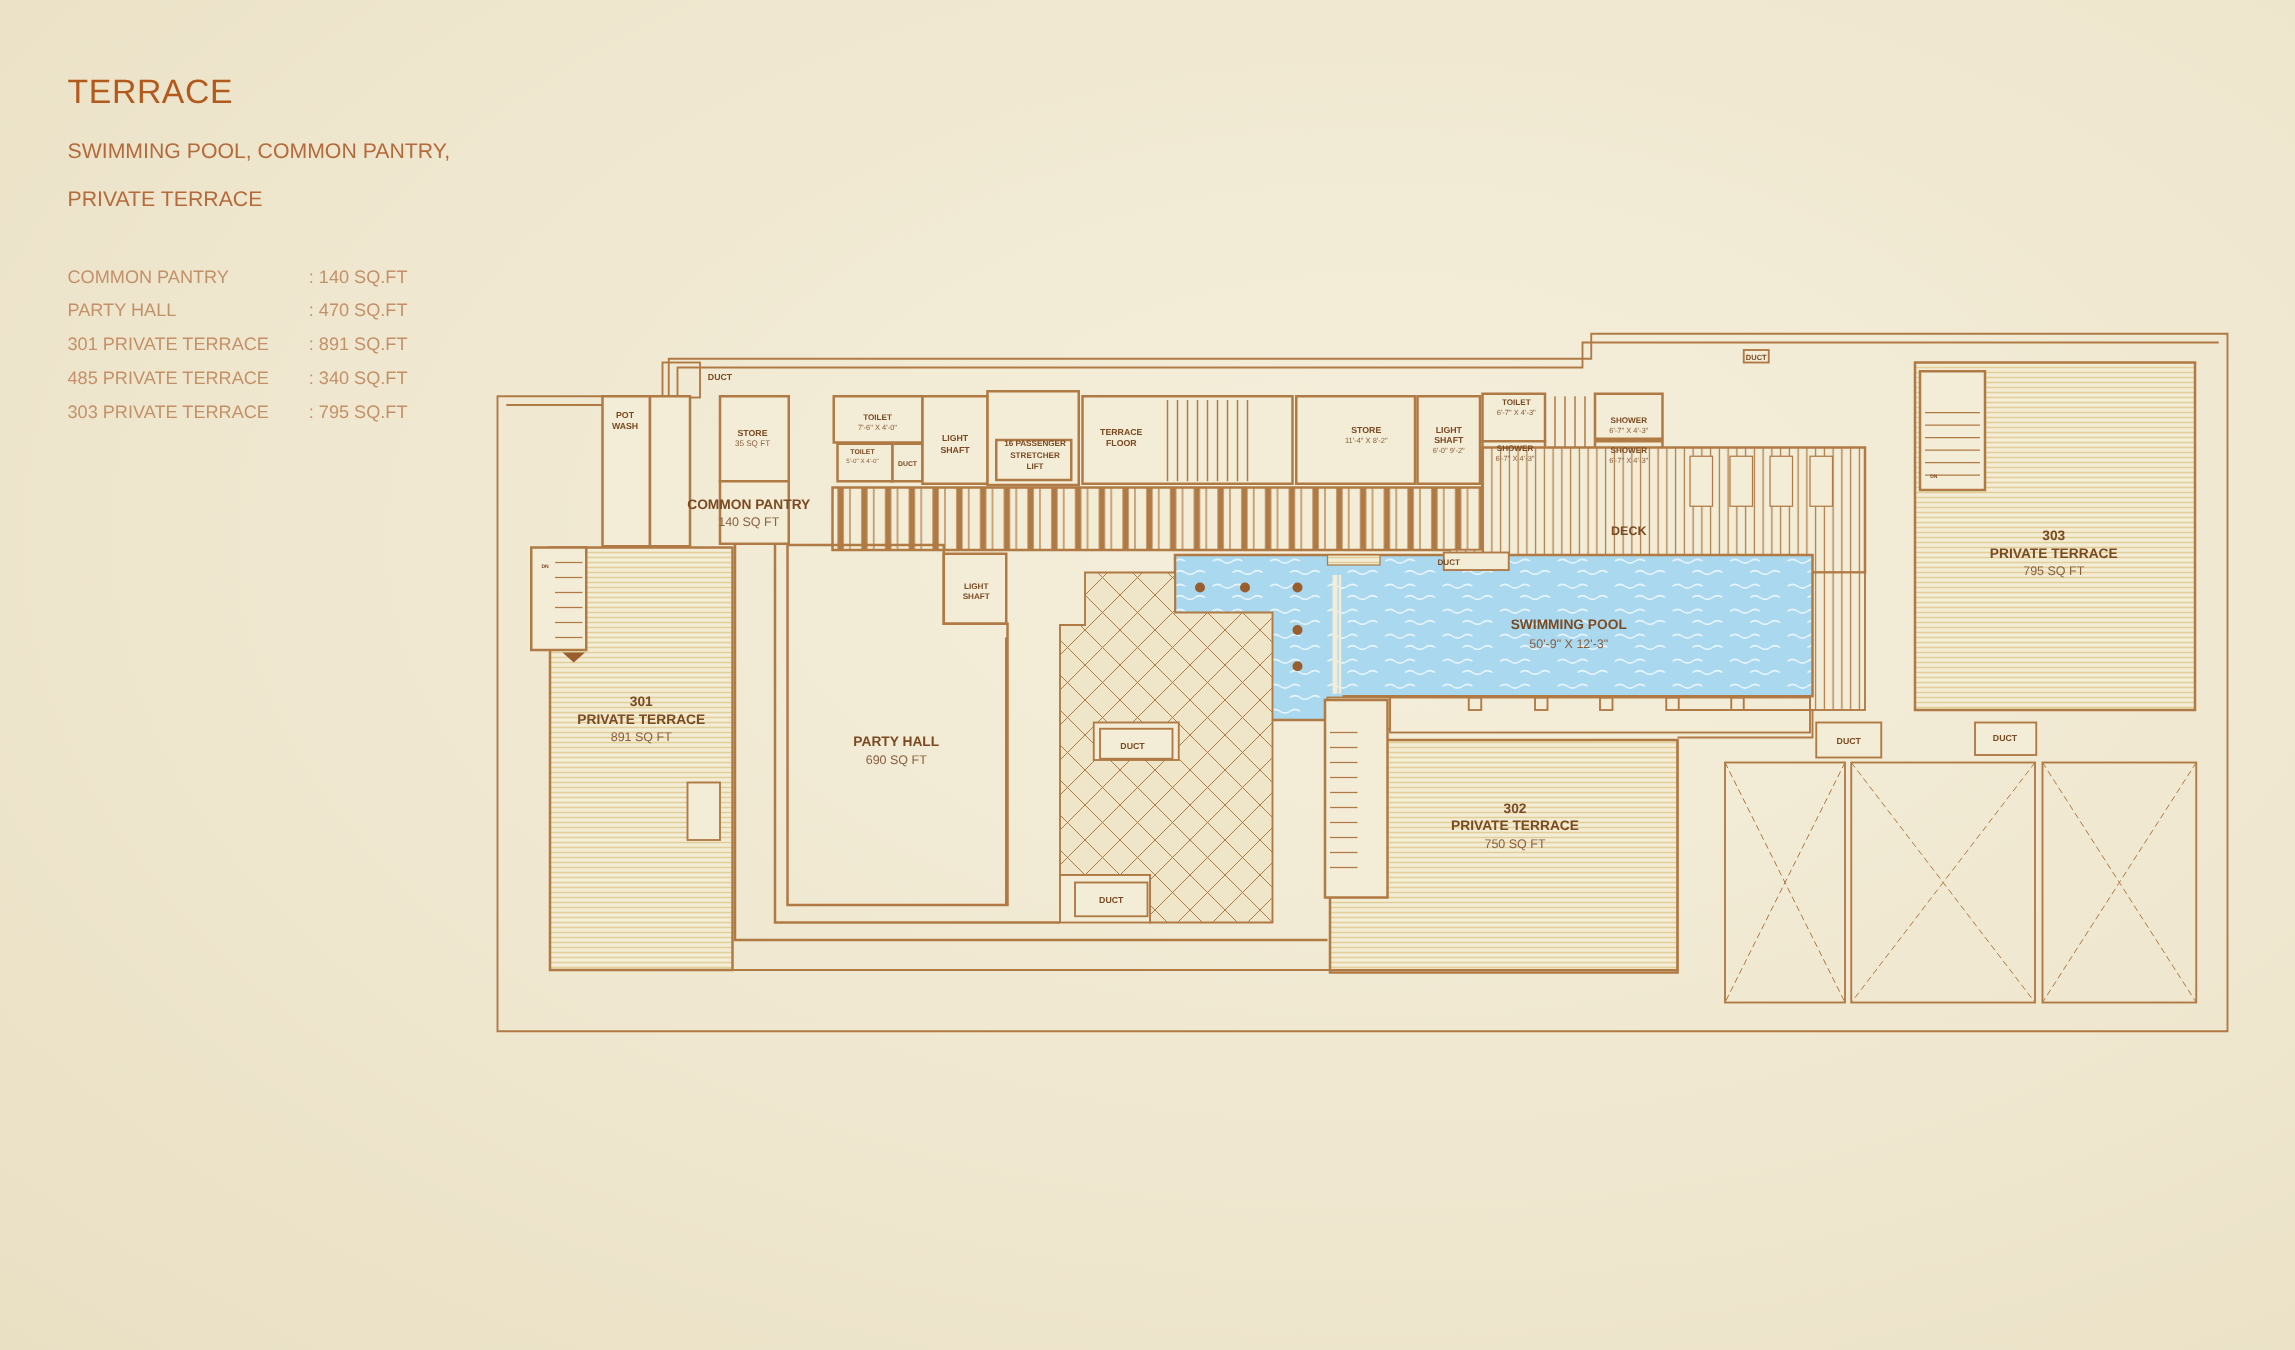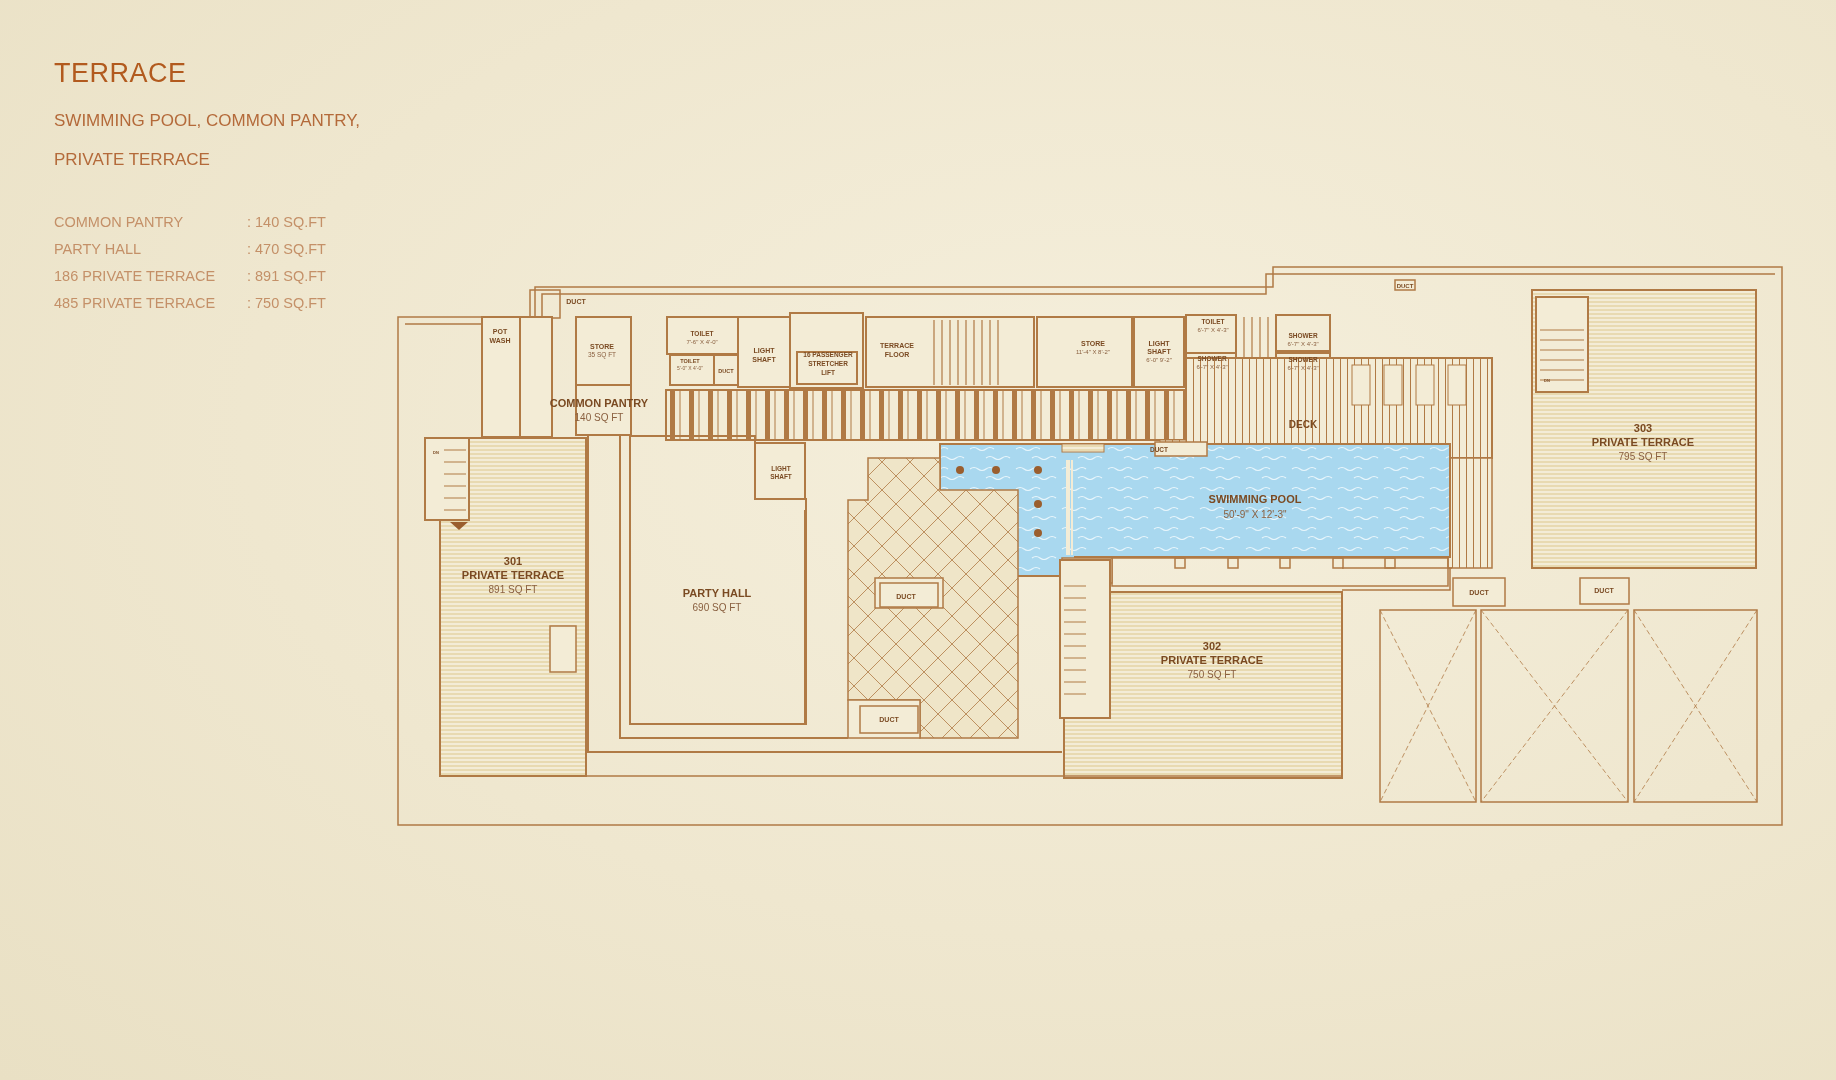--- a/index.html
+++ b/index.html
@@ -29,26 +29,30 @@
   <div class="areas">
     <div class="area-row">
         <span class="area-name">COMMON PANTRY</span>
         <span>: 140 SQ.FT</span>
       </div>
     <div class="area-row">
         <span class="area-name">PARTY HALL</span>
         <span>: 470 SQ.FT</span>
       </div>
     <div class="area-row">
-        <span class="area-name">186 PRIVATE TERRACE</span>
+        <span class="area-name">301 PRIVATE TERRACE</span>
         <span>: 891 SQ.FT</span>
       </div>
     <div class="area-row">
         <span class="area-name">485 PRIVATE TERRACE</span>
-        <span>: 750 SQ.FT</span>
+        <span>: 340 SQ.FT</span>
+      </div>
+    <div class="area-row">
+        <span class="area-name">303 PRIVATE TERRACE</span>
+        <span>: 795 SQ.FT</span>
       </div>
   </div>
 </div>
 
 <svg class="plan" width="1836" height="1080" viewBox="0 0 1836 1080">
   <defs>
     <pattern id="hlines" width="6" height="4" patternUnits="userSpaceOnUse">
       <rect width="6" height="4" fill="#f3ecd6"></rect>
       <line x1="0" y1="2" x2="6" y2="2" stroke="#e2cf98" stroke-width="1.2"></line>
     </pattern>

